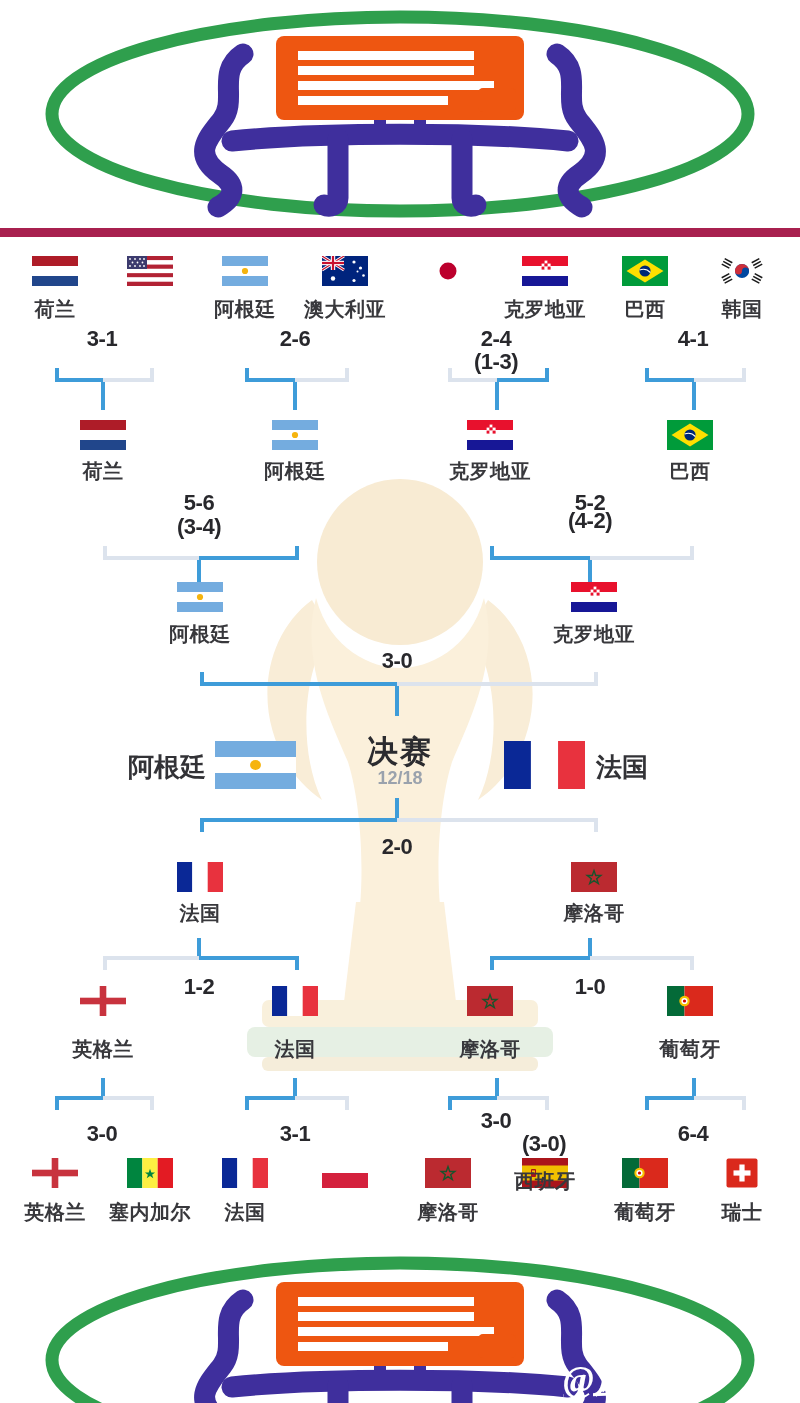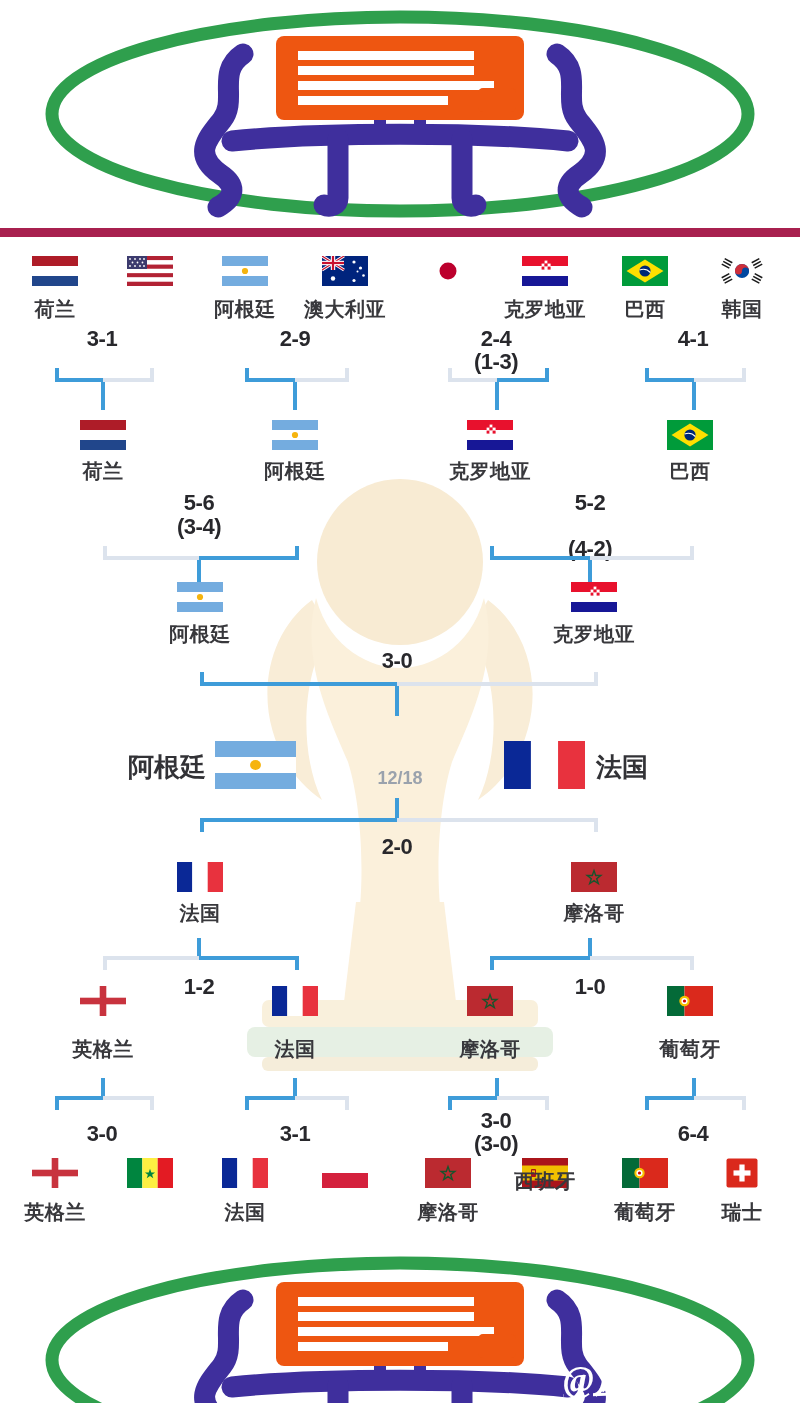--- a/index.html
+++ b/index.html
@@ -173,21 +173,21 @@
             <rect x="-4.3" y="2.3000000000000003" width="8.6" height="1.5"></rect>
           </g>
           <g transform="translate(38,22.5) rotate(28)" fill="#1a1a1a">
             <rect x="-4.3" y="-3.9" width="8.6" height="1.5"></rect>
             <rect x="-4.3" y="-0.7999999999999998" width="8.6" height="1.5"></rect>
             <rect x="-4.3" y="2.3000000000000003" width="8.6" height="1.5"></rect>
           </g>
         </svg></div>
       <div class="team-name" style="left: 657px; top: 296px;">韩国</div>
       <div class="score" style="left: 32px; top: 326px;">3-1</div>
-      <div class="score" style="left: 225px; top: 326px;">2-9</div>
+      <div class="score" style="left: 225px; top: 326px;">2-6</div>
       <div class="score" style="left: 426px; top: 326px;">2-4</div>
       <div class="score" style="left: 426px; top: 349px;">(1-3)</div>
       <div class="score" style="left: 623px; top: 326px;">4-1</div>
       <div class="cline" style="left: 55px; top: 378px; width: 48px; height: 4px; background: rgb(62, 156, 217);"></div>
       <div class="cline" style="left: 103px; top: 378px; width: 51px; height: 4px; background: rgb(220, 227, 237);"></div>
       <div class="cline" style="left: 55px; top: 368px; width: 4px; height: 10px; background: rgb(62, 156, 217);"></div>
       <div class="cline" style="left: 150px; top: 368px; width: 4px; height: 10px; background: rgb(220, 227, 237);"></div>
       <div class="cline" style="left: 101px; top: 382px; width: 4px; height: 28px; background: rgb(62, 156, 217);"></div>
       <div class="cline" style="left: 245px; top: 378px; width: 50px; height: 4px; background: rgb(62, 156, 217);"></div>
       <div class="cline" style="left: 295px; top: 378px; width: 54px; height: 4px; background: rgb(220, 227, 237);"></div>
@@ -234,21 +234,21 @@
       <div class="flag" style="left: 667px; top: 420px;"><svg width="46" height="30" viewBox="0 0 46 30" preserveAspectRatio="none">
           <rect width="46" height="30" fill="#009B3A"></rect>
           <polygon points="23,3.5 41.5,15 23,26.5 4.5,15" fill="#FEDF00"></polygon>
           <circle cx="23" cy="15" r="5.6" fill="#002776"></circle>
           <path d="M17.6,14 A10,10 0 0 1 28.4,16.5" stroke="#fff" stroke-width="1.1" fill="none"></path>
         </svg></div>
       <div class="team-name" style="left: 605px; top: 458px;">巴西</div>
       <div class="score" style="left: 129px; top: 490px;">5-6</div>
       <div class="score" style="left: 129px; top: 514px;">(3-4)</div>
       <div class="score" style="left: 520px; top: 490px;">5-2</div>
-      <div class="score" style="left: 520px; top: 536px; text-align: center;">(4-2)</div>
+      <div class="score" style="left: 520px; top: 508px; text-align: center;">(4-2)</div>
       <div class="cline" style="left: 103px; top: 556px; width: 96px; height: 4px; background: rgb(220, 227, 237);"></div>
       <div class="cline" style="left: 199px; top: 556px; width: 100px; height: 4px; background: rgb(62, 156, 217);"></div>
       <div class="cline" style="left: 103px; top: 546px; width: 4px; height: 10px; background: rgb(220, 227, 237);"></div>
       <div class="cline" style="left: 295px; top: 546px; width: 4px; height: 10px; background: rgb(62, 156, 217);"></div>
       <div class="cline" style="left: 197px; top: 560px; width: 4px; height: 26px; background: rgb(62, 156, 217);"></div>
       <div class="cline" style="left: 490px; top: 556px; width: 100px; height: 4px; background: rgb(62, 156, 217);"></div>
       <div class="cline" style="left: 590px; top: 556px; width: 104px; height: 4px; background: rgb(220, 227, 237);"></div>
       <div class="cline" style="left: 490px; top: 546px; width: 4px; height: 10px; background: rgb(62, 156, 217);"></div>
       <div class="cline" style="left: 690px; top: 546px; width: 4px; height: 10px; background: rgb(220, 227, 237);"></div>
       <div class="cline" style="left: 588px; top: 560px; width: 4px; height: 26px; background: rgb(62, 156, 217);"></div>
@@ -349,34 +349,35 @@
       <div class="cline" style="left: 545px; top: 1100px; width: 4px; height: 10px; background: rgb(220, 227, 237);"></div>
       <div class="cline" style="left: 495px; top: 1078px; width: 4px; height: 18px; background: rgb(62, 156, 217);"></div>
       <div class="cline" style="left: 645px; top: 1096px; width: 49px; height: 4px; background: rgb(62, 156, 217);"></div>
       <div class="cline" style="left: 694px; top: 1096px; width: 52px; height: 4px; background: rgb(220, 227, 237);"></div>
       <div class="cline" style="left: 645px; top: 1100px; width: 4px; height: 10px; background: rgb(62, 156, 217);"></div>
       <div class="cline" style="left: 742px; top: 1100px; width: 4px; height: 10px; background: rgb(220, 227, 237);"></div>
       <div class="cline" style="left: 692px; top: 1078px; width: 4px; height: 18px; background: rgb(62, 156, 217);"></div>
       <div class="score" style="left: 32px; top: 1121px;">3-0</div>
       <div class="score" style="left: 225px; top: 1121px;">3-1</div>
       <div class="score" style="left: 426px; top: 1108px;">3-0</div>
-      <div class="score" style="left: 426px; top: 1131px;">(3-0)</div>
+      <div class="score" style="left: 426px; top: 1131px; text-align: right;">(3-0)</div>
       <div class="score" style="left: 623px; top: 1121px;">6-4</div>
       <div class="flag" style="left: 32px; top: 1158px;"><svg width="46" height="30" viewBox="0 0 46 30" preserveAspectRatio="none">
           <rect width="46" height="30" fill="#fff"></rect>
           <rect x="19.7" width="6.6" height="30" fill="#C8333E"></rect>
           <rect y="11.7" width="46" height="6.6" fill="#C8333E"></rect>
         </svg></div>
       <div class="team-name" style="left: -30px; top: 1199px;">英格兰</div>
       <div class="flag" style="left: 127px; top: 1158px;"><svg width="46" height="30" viewBox="0 0 46 30" preserveAspectRatio="none">
           <rect width="15.3" height="30" fill="#00853F"></rect>
           <rect x="15.3" width="15.4" height="30" fill="#FDEF42"></rect>
           <rect x="30.7" width="15.3" height="30" fill="#E31B23"></rect>
           <path d="M23,10.8 L24.3,14.4 L28.1,14.4 L25.1,16.7 L26.3,20.3 L23,18.1 L19.7,20.3 L20.9,16.7 L17.9,14.4 L21.7,14.4 Z" fill="#00853F"></path>
         </svg></div>
+      <div class="team-name" style="left: 65px; top: 1199px;">塞内加尔</div>
       <div class="flag" style="left: 222px; top: 1158px;"><svg width="46" height="30" viewBox="0 0 46 30" preserveAspectRatio="none">
           <rect width="15.3" height="30" fill="#0A2896"></rect>
           <rect x="15.3" width="15.4" height="30" fill="#fff"></rect>
           <rect x="30.7" width="15.3" height="30" fill="#E8323E"></rect>
         </svg></div>
       <div class="team-name" style="left: 160px; top: 1199px;">法国</div>
       <div class="flag" style="left: 322px; top: 1158px;"><svg width="46" height="30" viewBox="0 0 46 30" preserveAspectRatio="none">
           <rect width="46" height="15" fill="#fff"></rect>
           <rect y="15" width="46" height="15" fill="#D4213D"></rect>
         </svg></div>
@@ -407,20 +408,21 @@
         </svg></div>
       <div class="team-name" style="left: 657px; top: 1199px;">瑞士</div>
     </div>
 
   <div id="final-left-name" class="final-name">阿根廷</div>
   <div id="final-flag-left" class="flag"><svg width="81" height="48" viewBox="0 0 46 30" preserveAspectRatio="none">
         <rect width="46" height="30" fill="#74ACDF"></rect>
         <rect y="10" width="46" height="10" fill="#fff"></rect>
         <circle cx="23" cy="15" r="3.1" fill="#F6B40E"></circle>
       </svg></div>
+  <div id="final-title">决赛</div>
   <div id="final-date">12/18</div>
   <div id="final-flag-right" class="flag"><svg width="81" height="48" viewBox="0 0 46 30" preserveAspectRatio="none">
         <rect width="15.3" height="30" fill="#0A2896"></rect>
         <rect x="15.3" width="15.4" height="30" fill="#fff"></rect>
         <rect x="30.7" width="15.3" height="30" fill="#E8323E"></rect>
       </svg></div>
   <div id="final-right-name" class="final-name">法国</div>
 
   <div class="logo" id="logo-bottom"><svg width="720" height="212" viewBox="0 0 720 212">
   <ellipse cx="360" cy="106" rx="348" ry="97" fill="#fff" stroke="#2F9F4D" stroke-width="13"></ellipse>

